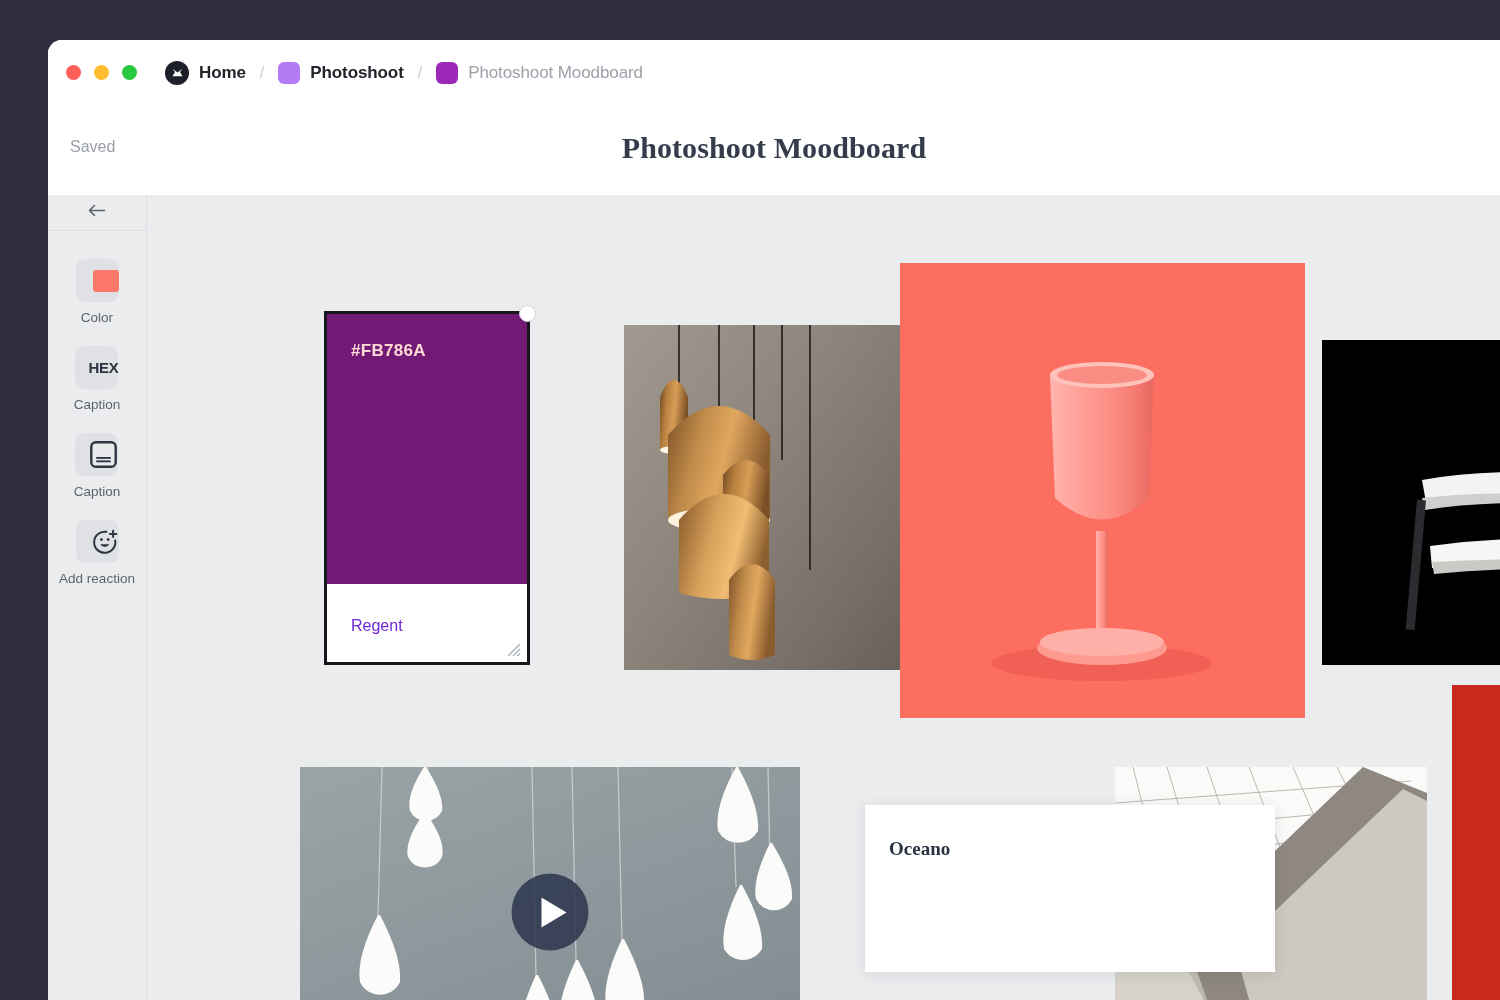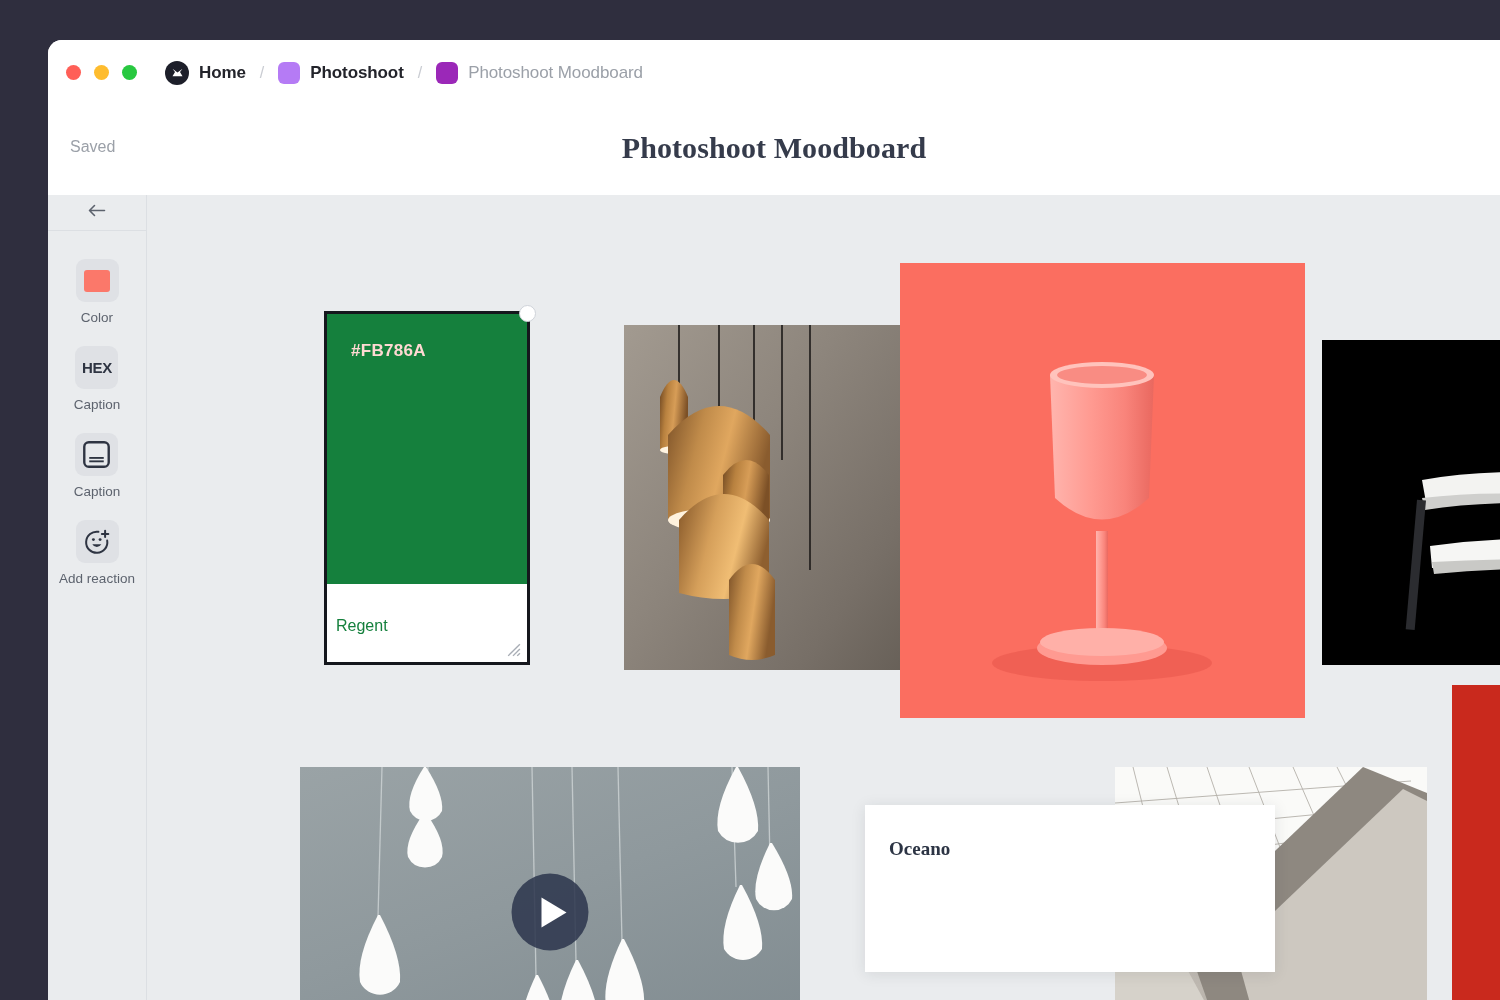--- a/index.html
+++ b/index.html
@@ -129,21 +129,21 @@
     display: flex;
     flex-direction: column;
     align-items: center;
     gap: 21px;
   }
   .tool { display: flex; flex-direction: column; align-items: center; gap: 8px; cursor: pointer; }
   .tool-icon {
     width: 43px; height: 43px;
     border-radius: 9px;
     background: #dfe1e5;
-    display: flex; align-items: center; justify-content: center;
+    display: flex; align-items: center; justify-content: flex-end;
   }
   .tool-label {
     font-size: 13.5px;
     color: #5d636e;
     white-space: nowrap;
   }
   .swatch-chip {
     width: 26px; height: 22px;
     border-radius: 3px;
     background: #fb786a;
@@ -167,36 +167,36 @@
 
   
   #color-card {
     left: 177px; top: 116px;
     width: 206px; height: 354px;
     background: #ffffff;
     border: 3px solid #15171d;
   }
   #color-card-fill {
     height: 270px;
-    background: #15803d;
+    background: #701a75;
     position: relative;
   }
   #color-hex {
     position: absolute;
     left: 24px; top: 27px;
     font-size: 17px;
     font-weight: bold;
     color: #ffd9d3;
     letter-spacing: 0.3px;
   }
   #color-name {
     position: absolute;
-    left: 9px; top: 303px;
+    left: 24px; top: 303px;
     font-size: 16px;
-    color: #15803d;
+    color: #6d28d9;
   }
   #handle-tr {
     position: absolute;
     right: -9px; top: -9px;
     width: 17px; height: 17px;
     border-radius: 50%;
     background: #ffffff;
     border: 1px solid #cfd3d9;
     z-index: 5;
   }

